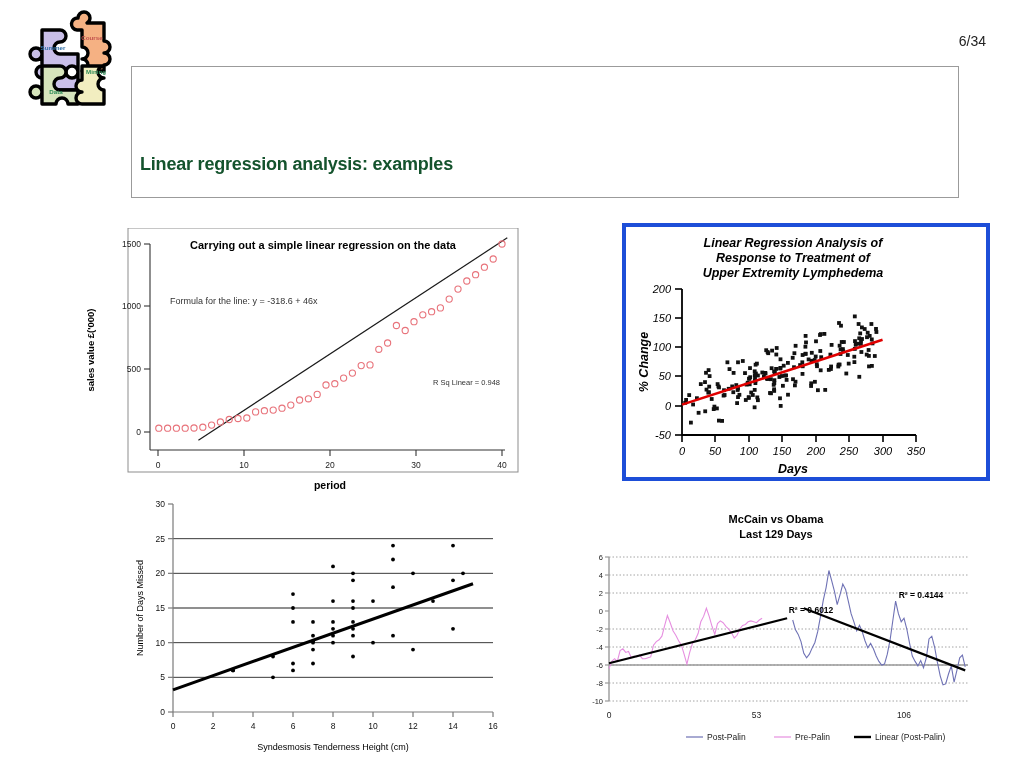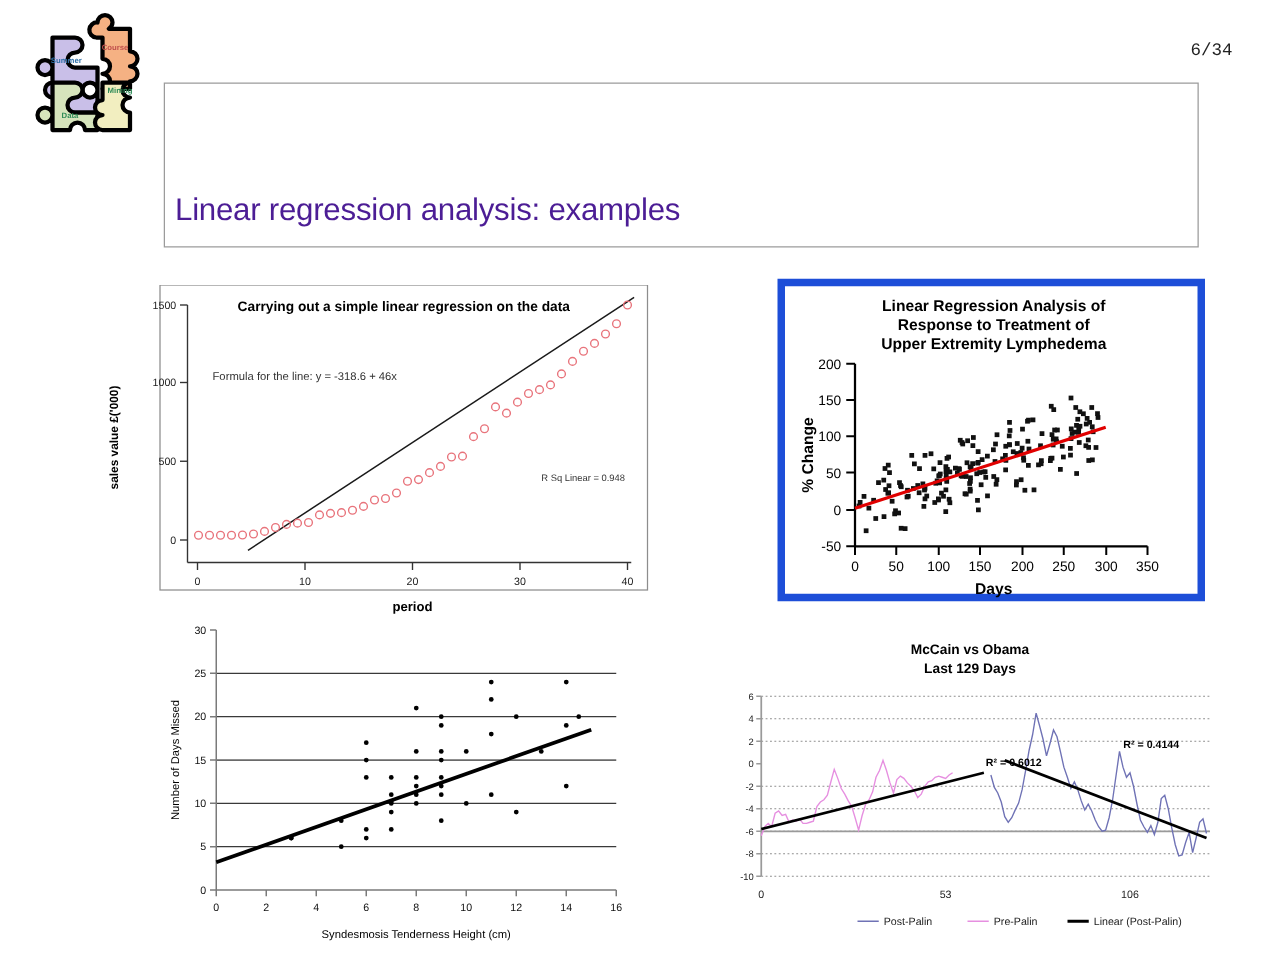--- a/index.html
+++ b/index.html
@@ -5,37 +5,37 @@
   html,body{margin:0;padding:0;}
   body{
     width:1024px;height:768px;background:#ffffff;overflow:hidden;
     font-family:"Liberation Sans", sans-serif;color:#000;
     position:relative;
   }
   
   #logo{position:absolute;left:12px;top:8px;width:108px;height:108px;}
   #page-num{
     position:absolute;right:38px;top:33px;font-size:14px;color:#222;
-    font-family:Liberation Mono, monospace;
+    font-family:Liberation Sans, sans-serif;
   }
   #title-box{
     position:absolute;left:131px;top:66px;width:828px;height:132px;
     border:1px solid #9b9b9b;background:#fff;box-sizing:border-box;
   }
   #title-text{
     position:absolute;left:140px;top:154px;
-    font-size:25px;font-weight:normal;color:#4c1d95;letter-spacing:-0.2px;
+    font-size:18px;font-weight:bold;color:#14532d;letter-spacing:-0.2px;
     white-space:nowrap;
   }
   
   .chart{position:absolute;background:#fff;box-sizing:border-box;}
   .chart svg{display:block;}
   #chart1-wrap{position:absolute;left:80px;top:228px;width:440px;height:270px;}
   
-  #chart2{left:622px;top:223px;width:342px;height:258px;border:6px solid #1d4ed8;}
+  #chart2{left:622px;top:223px;width:368px;height:258px;border:4px solid #1d4ed8;font-style:italic;}
   
   #chart3{left:130px;top:492px;width:380px;height:268px;}
   
   #chart4{left:576px;top:505px;width:400px;height:248px;}
   text{font-family:"Liberation Sans", sans-serif;}
 </style>
 </head>
 <body>
 
 <div id="logo">

